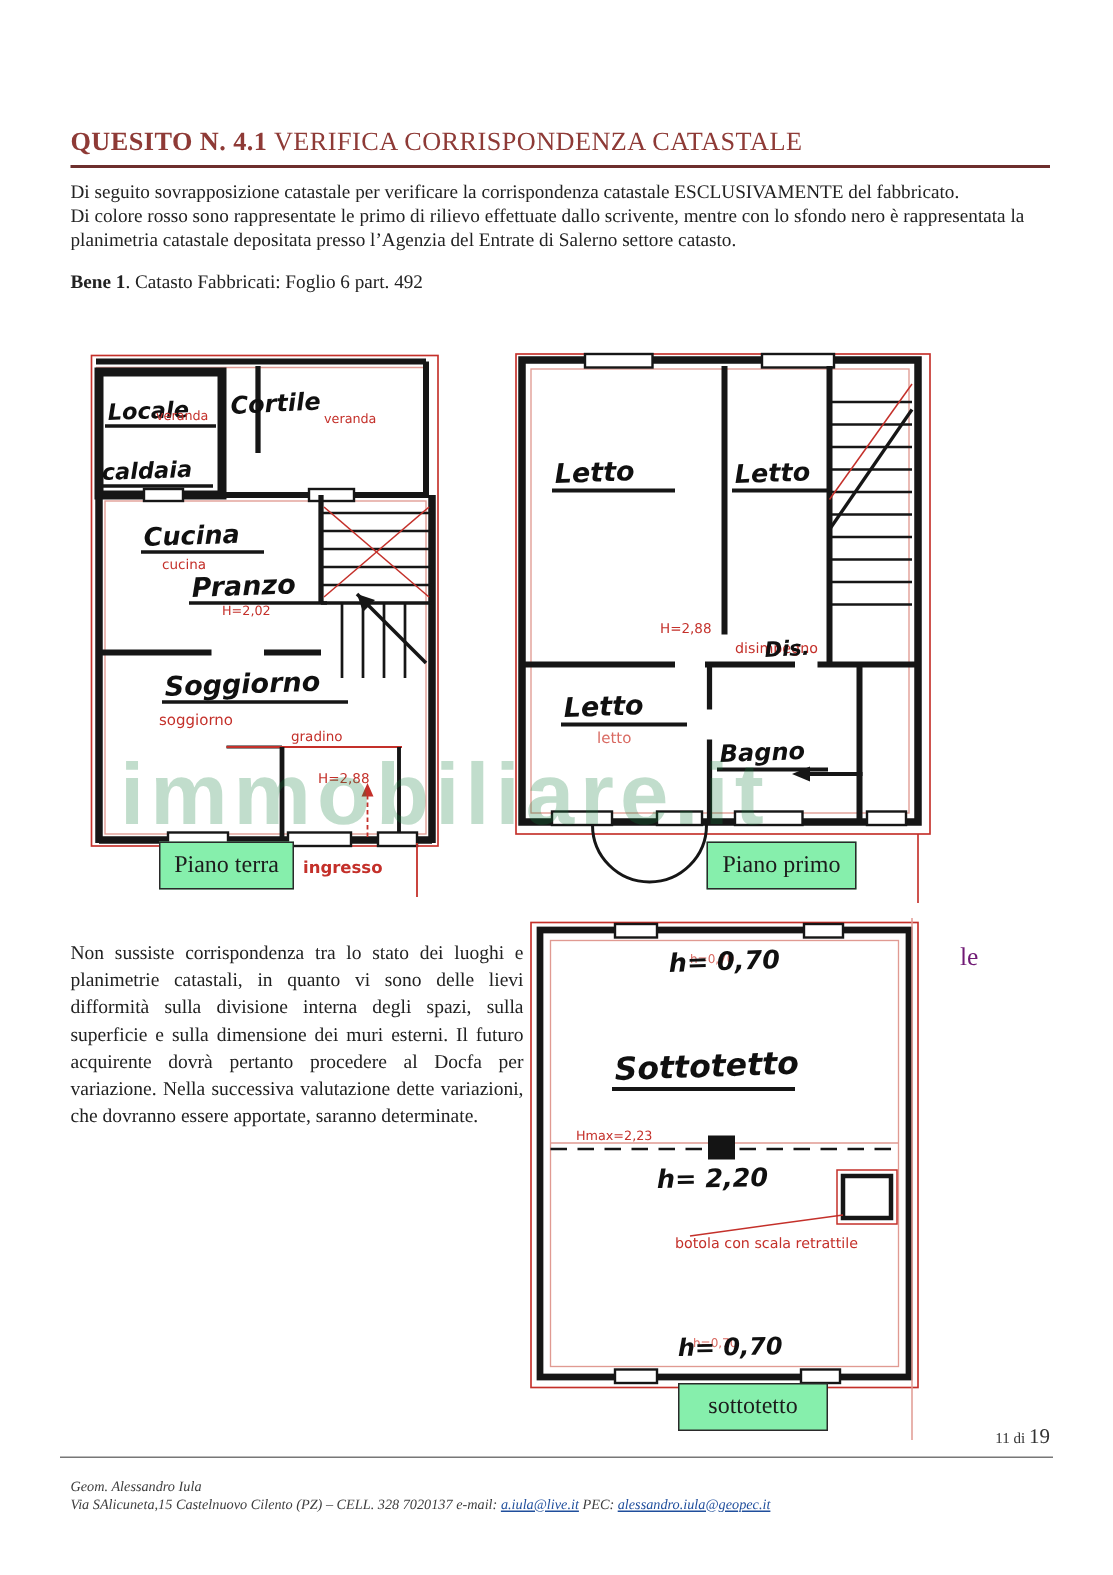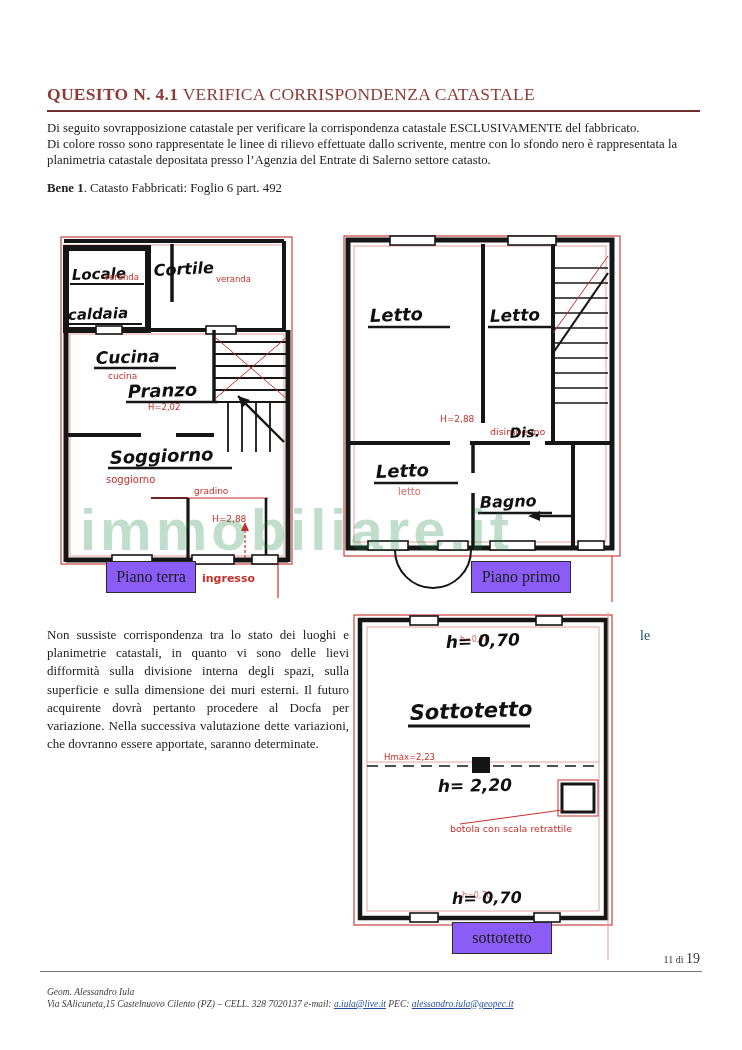--- a/index.html
+++ b/index.html
@@ -12,24 +12,24 @@
   .title .tnum{font-weight:700;}
   .title-rule{left:47px;top:110px;width:653px;border-top:2.5px solid #6d2f2d;height:0;}
 
   .intro{left:47px;top:120px;width:658px;font-size:12.8px;line-height:16px;color:#222;}
   .bene{left:47px;top:181px;width:600px;font-size:12.8px;color:#222;}
   .bene b{font-weight:700;text-align:center;}
 
   .note{left:47px;top:626px;width:302px;font-size:13px;line-height:18.2px;
         text-align:justify;color:#222;}
   .note b{font-weight:400;}
-  .stray{left:640px;top:628px;font-size:14px;color:#0c4a6e;}
-
-  
-  .capbox{border:1.6px solid #2a2a2a;background:#8b5cf6;text-align:center;
+  .stray{left:640px;top:628px;font-size:17px;color:#701a75;}
+
+  
+  .capbox{border:1.6px solid #2a2a2a;background:#86efac;text-align:center;
           font-family:"Liberation Serif",serif;font-size:16px;color:#1c1c1c;
           display:flex;align-items:center;justify-content:center;}
   .cap-terra{left:106px;top:561px;width:88px;height:30px;}
   .cap-primo{left:471px;top:561px;width:98px;height:30px;}
   .cap-sotto{left:452px;top:922px;width:98px;height:30px;}
 
   
   .watermark{left:80px;top:496px;width:580px;font-family:Liberation Sans, sans-serif;
              font-weight:700;font-size:58px;letter-spacing:4px;color:#15803d;
              opacity:.26;z-index:9;pointer-events:none;}
@@ -57,21 +57,21 @@
 
 <div class="page">
 
   <div class="abs title">
     <span class="tnum">QUESITO N. 4.1</span><span> VERIFICA CORRISPONDENZA CATASTALE</span>
   </div>
   <div class="abs title-rule"></div>
 
   <div class="abs intro">
     <div>Di seguito sovrapposizione catastale per verificare la corrispondenza catastale ESCLUSIVAMENTE del fabbricato.</div>
-    <div>Di colore rosso sono rappresentate le linee di rilievo effettuate dallo scrivente, mentre con lo sfondo nero è rappresentata la planimetria catastale depositata presso l’Agenzia del Entrate di Salerno settore catasto.</div>
+    <div>Di colore rosso sono rappresentate le primo di rilievo effettuate dallo scrivente, mentre con lo sfondo nero è rappresentata la planimetria catastale depositata presso l’Agenzia del Entrate di Salerno settore catasto.</div>
   </div>
 
   <div class="abs bene">
     <b>Bene 1</b><span>. Catasto Fabbricati: Foglio 6 part. 492</span>
   </div>
 
   <svg style="left:56px;top:230px" width="240" height="372" viewBox="0 0 240 372">
 
     <rect class="redln" x="5" y="7" width="231" height="327" stroke-width="1.1"></rect>
     <rect class="redlnl" x="14" y="104" width="214" height="222" stroke-width="0.9"></rect>

